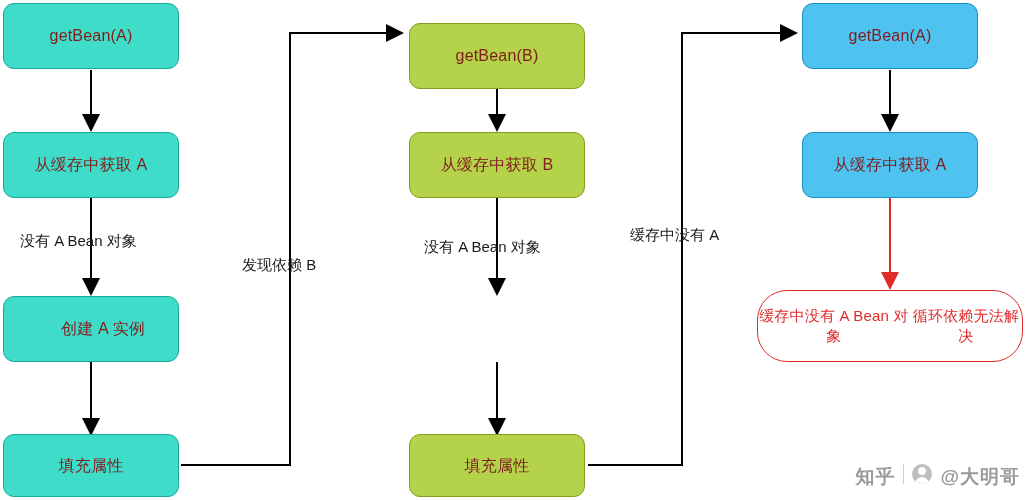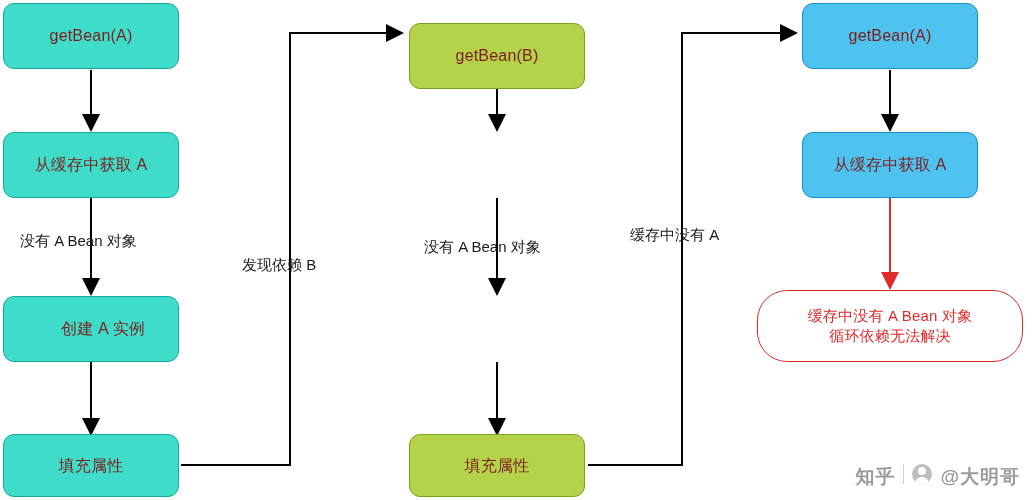--- a/index.html
+++ b/index.html
@@ -147,31 +147,34 @@
   <div class="node teal" style="left:3px; top:296px; width:176px; height:66px;padding-left:24px;">
     <span>创建 A 实例</span>
   </div>
   <div class="node teal" style="left:3px; top:434px; width:176px; height:63px;">
     <span>填充属性</span>
   </div>
 
   <div class="node green" style="left:409px; top:3px; width:176px; height:66px;margin-top:20px;">
     <span>getBean(B)</span>
   </div>
+  <div class="node green" style="left:409px; top:132px; width:176px; height:66px;">
+    <span>从缓存中获取 B</span>
+  </div>
   <div class="node green" style="left:409px; top:434px; width:176px; height:63px;">
     <span>填充属性</span>
   </div>
 
   <div class="node blue" style="left:802px; top:3px; width:176px; height:66px;">
     <span>getBean(A)</span>
   </div>
   <div class="node blue" style="left:802px; top:132px; width:176px; height:66px;">
     <span>从缓存中获取 A</span>
   </div>
-  <div class="node alert" style="left:757px; top:290px; width:266px; height:72px; flex-direction:column;">
+  <div class="node alert" style="left:757px; top:290px; width:266px; height:72px; flex-direction:row;">
     <span>缓存中没有 A Bean 对象</span>
     <span>循环依赖无法解决</span>
   </div>
 
   <div class="edge-label" style="left:20px; top:232px;">
     <span>没有 A Bean 对象</span>
   </div>
   <div class="edge-label" style="left:242px; top:241px;margin-top:15px;">
     <span>发现依赖 B</span>
   </div>

